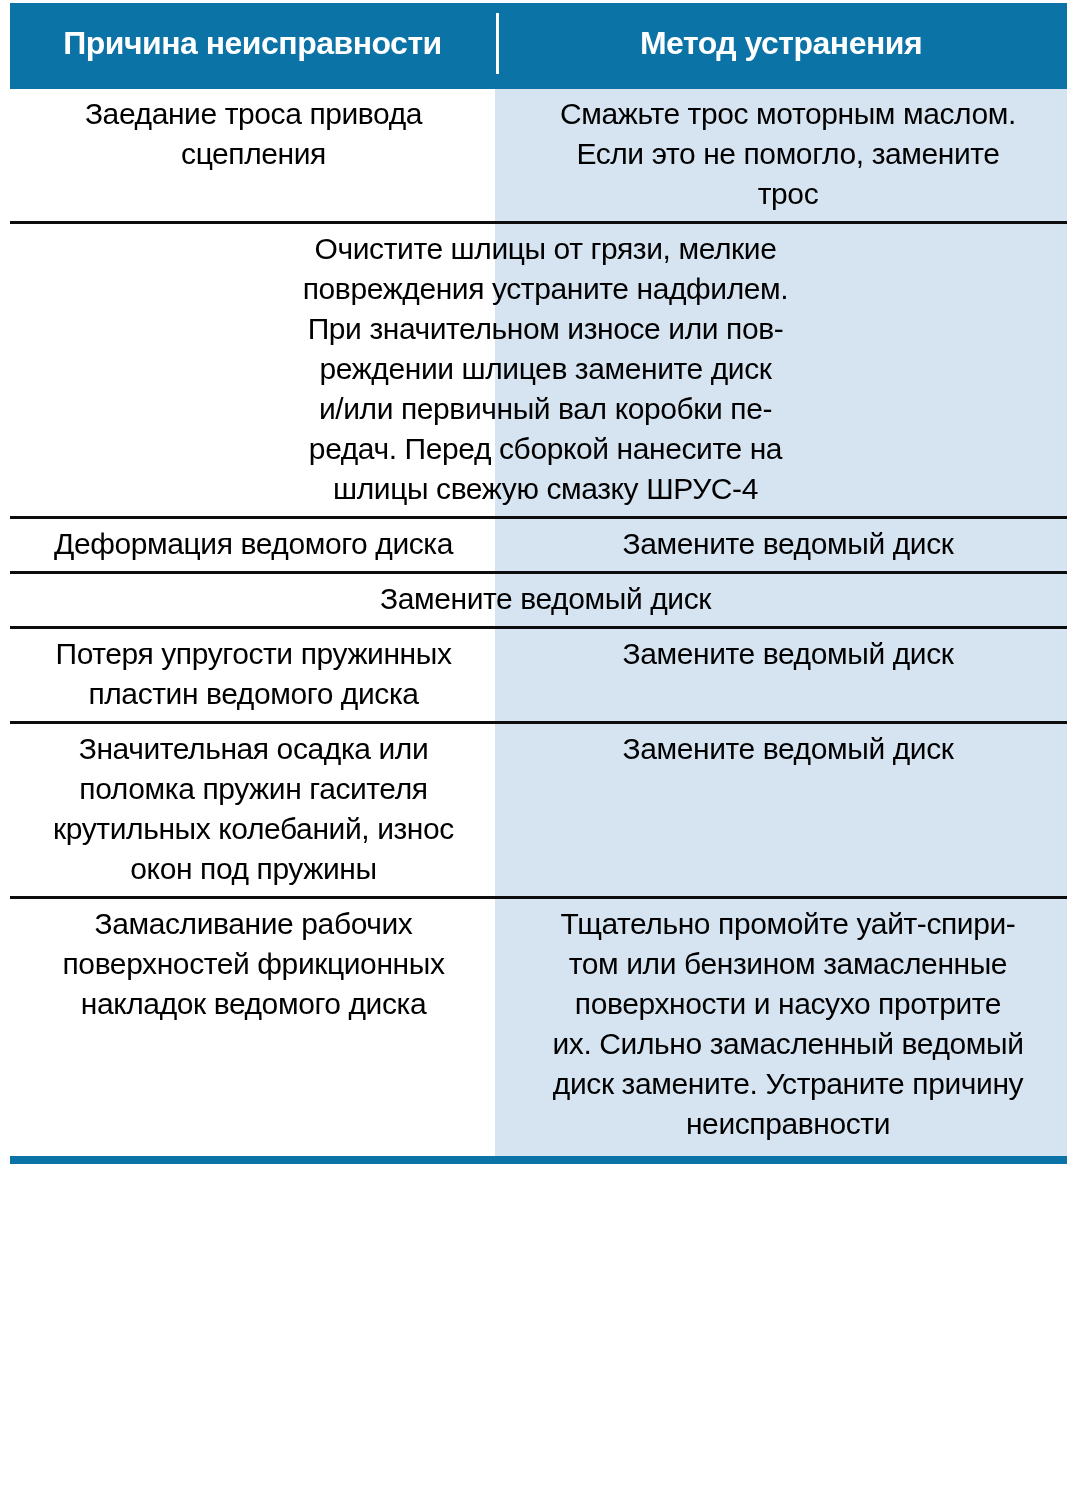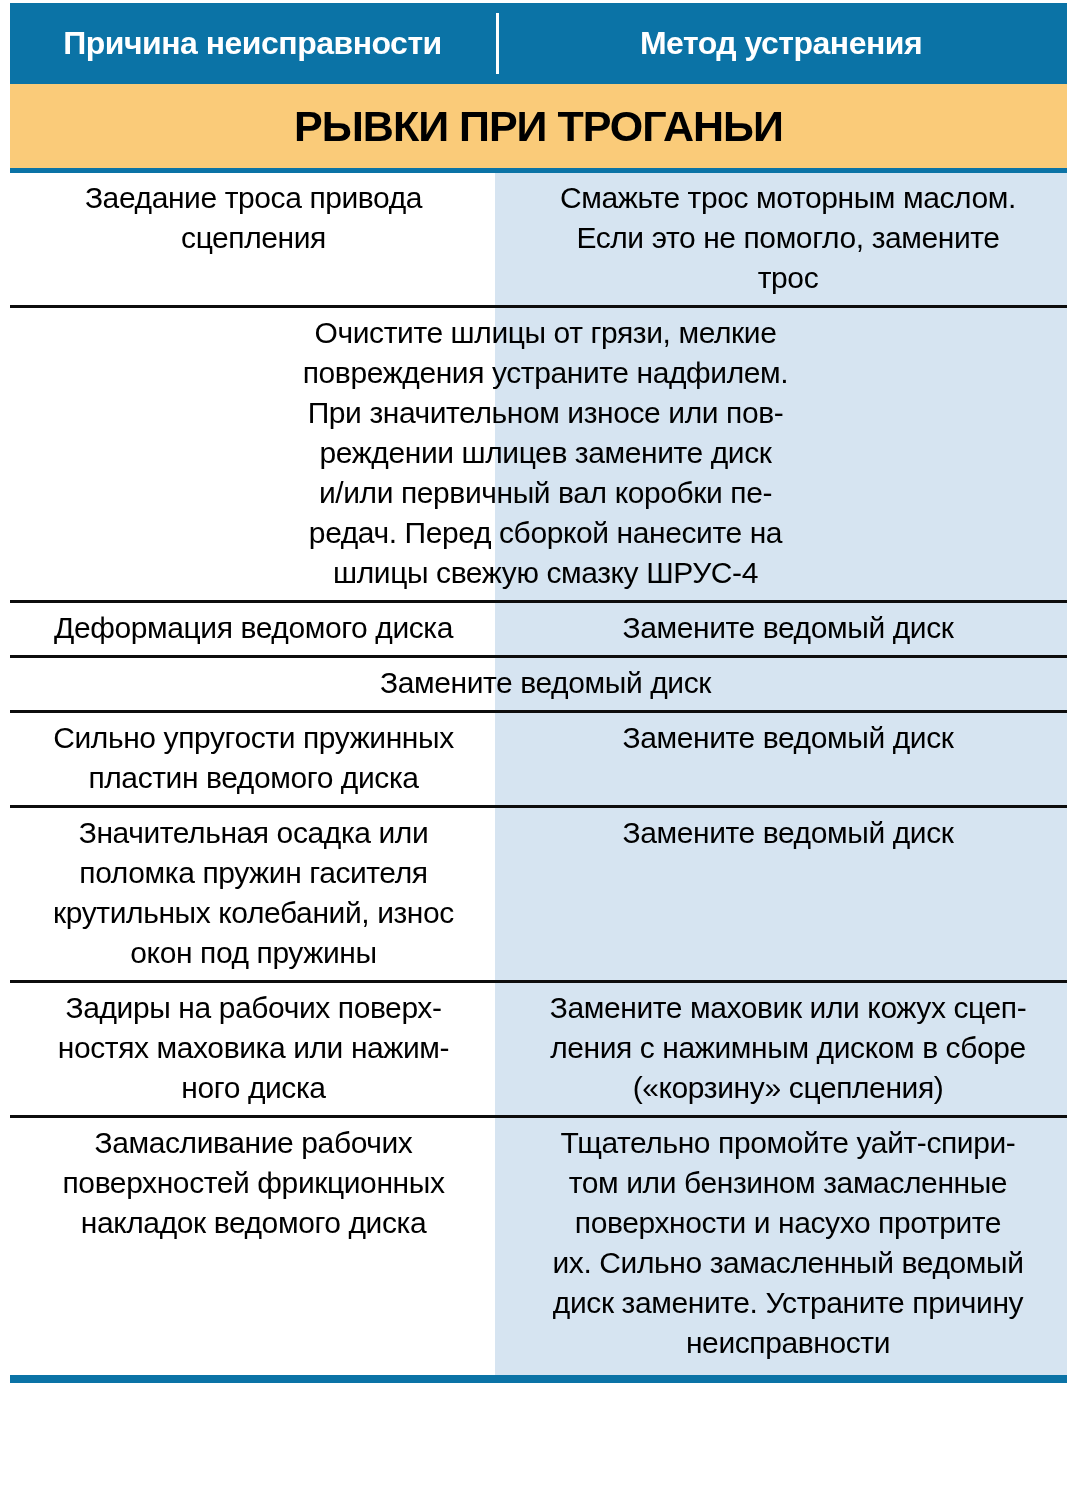--- a/index.html
+++ b/index.html
@@ -85,21 +85,20 @@
 
 <div class="page">
   <div class="content">
 
     <div class="header-band">
       <div class="header-cell left">Причина неисправности</div>
       <div class="header-divider"></div>
       <div class="header-cell right">Метод устранения</div>
     </div>
 
-    <div class="banner">РЫВКИ ПРИ ТРОГАНЬИ</div>
 
     <div class="blue-rule"></div>
 
     <div class="table-body">
 
       <div class="t-row">
         <div class="cell cause">Заедание троса привода
 сцепления</div>
         <div class="cell remedy">Смажьте трос моторным маслом.
 Если это не помогло, замените
@@ -119,41 +118,33 @@
       <div class="t-row">
         <div class="cell cause">Деформация ведомого диска</div>
         <div class="cell remedy">Замените ведомый диск</div>
       </div>
 
       <div class="t-row">
         <div class="cell remedy">Замените ведомый диск</div>
       </div>
 
       <div class="t-row">
-        <div class="cell cause">Сильно упругости пружинных
+        <div class="cell cause">Потеря упругости пружинных
 пластин ведомого диска</div>
         <div class="cell remedy">Замените ведомый диск</div>
       </div>
 
       <div class="t-row">
         <div class="cell cause">Значительная осадка или
 поломка пружин гасителя
 крутильных колебаний, износ
 окон под пружины</div>
         <div class="cell remedy">Замените ведомый диск</div>
       </div>
 
-      <div class="t-row">
-        <div class="cell cause">Задиры на рабочих поверх-
-ностях маховика или нажим-
-ного диска</div>
-        <div class="cell remedy">Замените маховик или кожух сцеп-
-ления с нажимным диском в сборе
-(«корзину» сцепления)</div>
-      </div>
 
       <div class="t-row">
         <div class="cell cause">Замасливание рабочих
 поверхностей фрикционных
 накладок ведомого диска</div>
         <div class="cell remedy">Тщательно промойте уайт-спири-
 том или бензином замасленные
 поверхности и насухо протрите
 их. Сильно замасленный ведомый
 диск замените. Устраните причину

